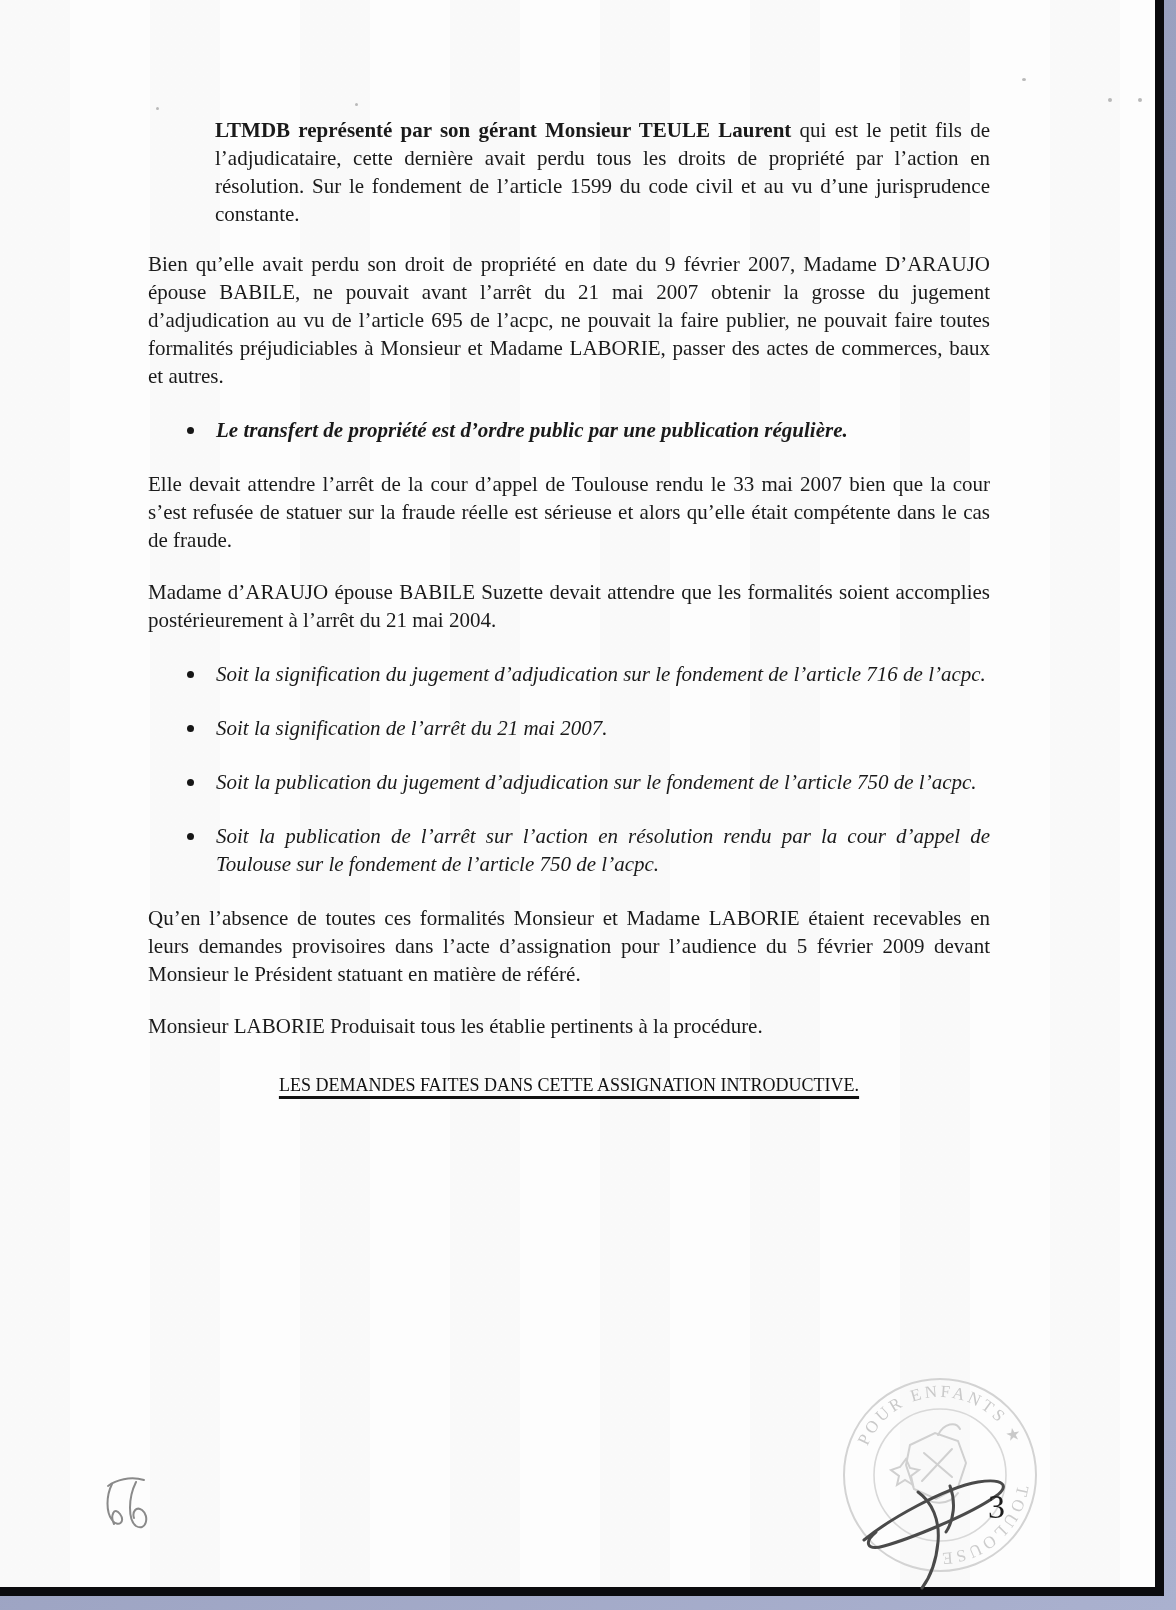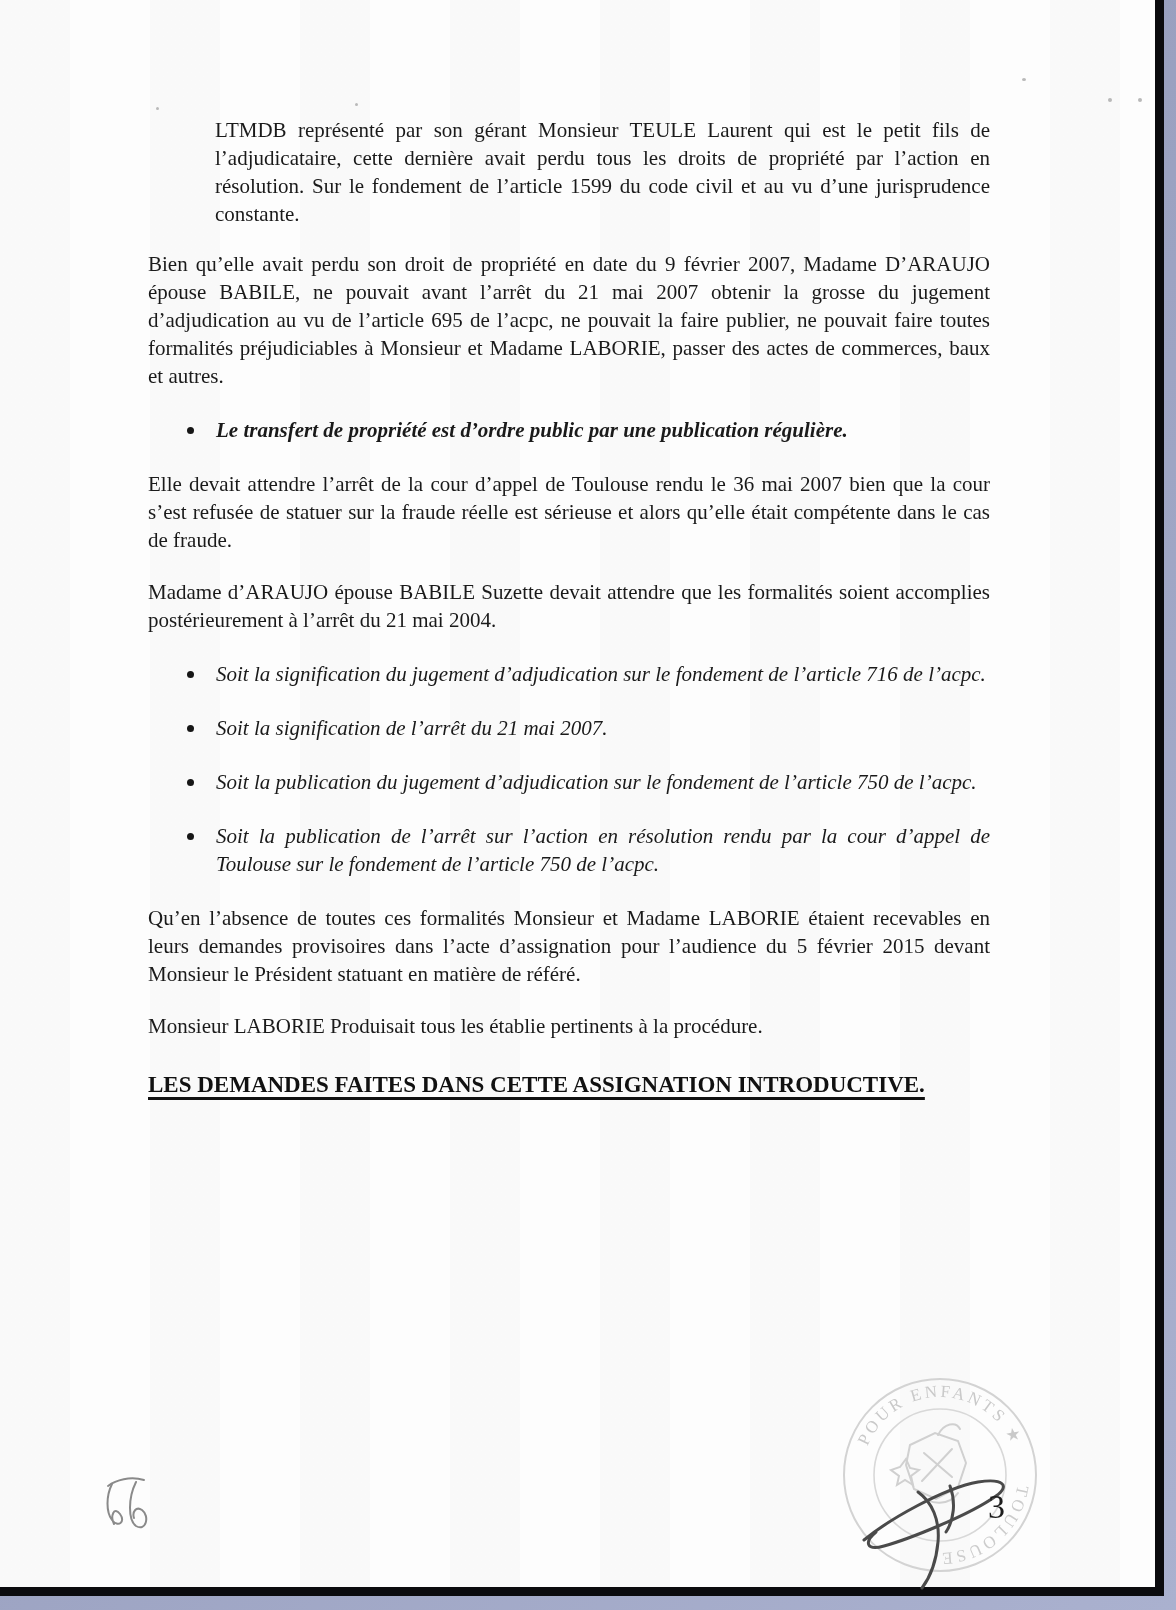--- a/index.html
+++ b/index.html
@@ -20,32 +20,32 @@
     box-sizing:border-box;
   }
   .content{
     position:absolute;left:0;top:0;
     padding:116px 174px 0 148px;
     width:1164px;box-sizing:border-box;
     color:#1a1a1a;font-size:21px;line-height:28px;
   }
   p{margin:0 0 24px 0;text-align:justify;}
   .p-first{margin-left:67px;margin-bottom:22px;}
-  .bold{font-weight:normal;}
+  .bold{font-weight:bold;}
   .bullet{display:flex;margin:26px 0;}
   .bullet .dot{
     flex:0 0 auto;width:7px;height:7px;border-radius:50%;
     background:#161616;margin:11px 22px 0 39px;
   }
   .bullet .btxt{flex:1;text-align:justify;font-style:italic;}
   .bullet.bb .btxt{font-weight:bold;}
   h1.doc-heading{
-    font-size:23px;line-height:30px;font-weight:bold;
+    font-size:18px;line-height:30px;font-weight:normal;
     text-decoration:underline;text-decoration-thickness:2.5px;text-underline-offset:5px;
-    text-align:left;margin:30px 0 46px 0;color:#111;
+    text-align:center;margin:30px 0 46px 0;color:#111;
   }
   .stamp{position:absolute;left:840px;top:1375px;width:200px;height:200px;}
   .signature{position:absolute;left:858px;top:1468px;width:160px;height:125px;}
   .initials{position:absolute;left:100px;top:1472px;width:55px;height:66px;}
   .page-number{
     position:absolute;left:988px;top:1488px;
     font-size:34px;color:#1d1d1d;font-family:"Liberation Serif",serif;
   }
   .speck{position:absolute;background:#b9b9b9;border-radius:50%;}
 </style>
@@ -57,21 +57,21 @@
 
     <p class="p-first"><span class="bold">LTMDB représenté par son gérant Monsieur TEULE Laurent</span><span> qui est le petit fils de l’adjudicataire, cette dernière avait perdu tous les droits de propriété par l’action en résolution. Sur le fondement de l’article 1599 du code civil et au vu d’une jurisprudence constante.</span></p>
 
     <p>Bien qu’elle avait perdu son droit de propriété en date du 9 février 2007, Madame D’ARAUJO épouse BABILE, ne pouvait avant l’arrêt du 21 mai 2007 obtenir la grosse du jugement d’adjudication au vu de l’article 695 de l’acpc, ne pouvait la faire publier, ne pouvait faire toutes formalités préjudiciables à Monsieur et Madame LABORIE, passer des actes de commerces, baux et autres.</p>
 
     <div class="bullet bb">
       <span class="dot"></span>
       <span class="btxt">Le transfert de propriété est d’ordre public par une publication régulière.</span>
     </div>
 
-    <p>Elle devait attendre l’arrêt de la cour d’appel de Toulouse rendu le 36 mai 2007 bien que la cour s’est refusée de statuer sur la fraude réelle est sérieuse et alors qu’elle était compétente dans le cas de fraude.</p>
+    <p>Elle devait attendre l’arrêt de la cour d’appel de Toulouse rendu le 33 mai 2007 bien que la cour s’est refusée de statuer sur la fraude réelle est sérieuse et alors qu’elle était compétente dans le cas de fraude.</p>
 
     <p>Madame d’ARAUJO épouse BABILE Suzette devait attendre que les formalités soient accomplies postérieurement à l’arrêt du 21 mai 2004.</p>
 
     <div class="bullet">
       <span class="dot"></span>
       <span class="btxt">Soit la signification du jugement d’adjudication sur le fondement de l’article 716 de l’acpc.</span>
     </div>
 
     <div class="bullet">
       <span class="dot"></span>
@@ -81,21 +81,21 @@
     <div class="bullet">
       <span class="dot"></span>
       <span class="btxt">Soit la publication du jugement d’adjudication sur le fondement de l’article 750 de l’acpc.</span>
     </div>
 
     <div class="bullet">
       <span class="dot"></span>
       <span class="btxt">Soit la publication de l’arrêt sur l’action en résolution rendu par la cour d’appel de Toulouse sur le fondement de l’article 750 de l’acpc.</span>
     </div>
 
-    <p>Qu’en l’absence de toutes ces formalités Monsieur et Madame LABORIE étaient recevables en leurs demandes provisoires dans l’acte d’assignation pour l’audience du 5 février 2015 devant Monsieur le Président statuant en matière de référé.</p>
+    <p>Qu’en l’absence de toutes ces formalités Monsieur et Madame LABORIE étaient recevables en leurs demandes provisoires dans l’acte d’assignation pour l’audience du 5 février 2009 devant Monsieur le Président statuant en matière de référé.</p>
 
 
     <p>Monsieur LABORIE Produisait tous les établie pertinents à la procédure.</p>
 
     <h1 class="doc-heading">LES DEMANDES FAITES DANS CETTE ASSIGNATION INTRODUCTIVE.</h1>
 
 
   </div>
 
   <svg class="stamp" viewBox="0 0 200 200">

